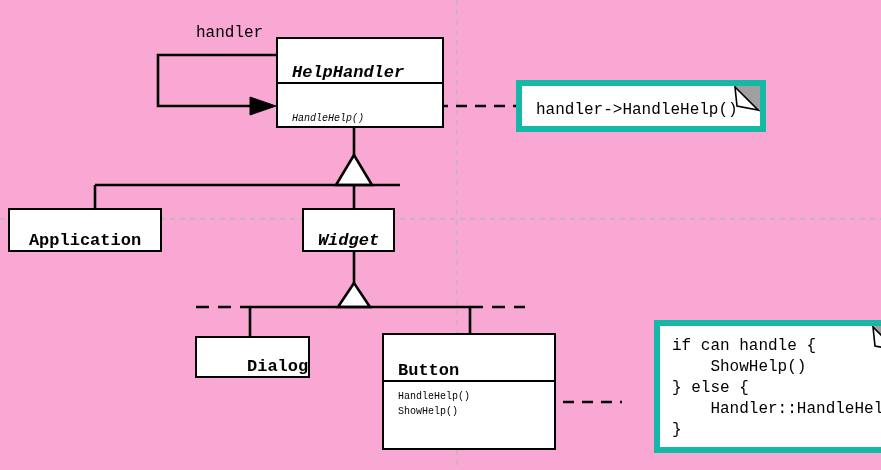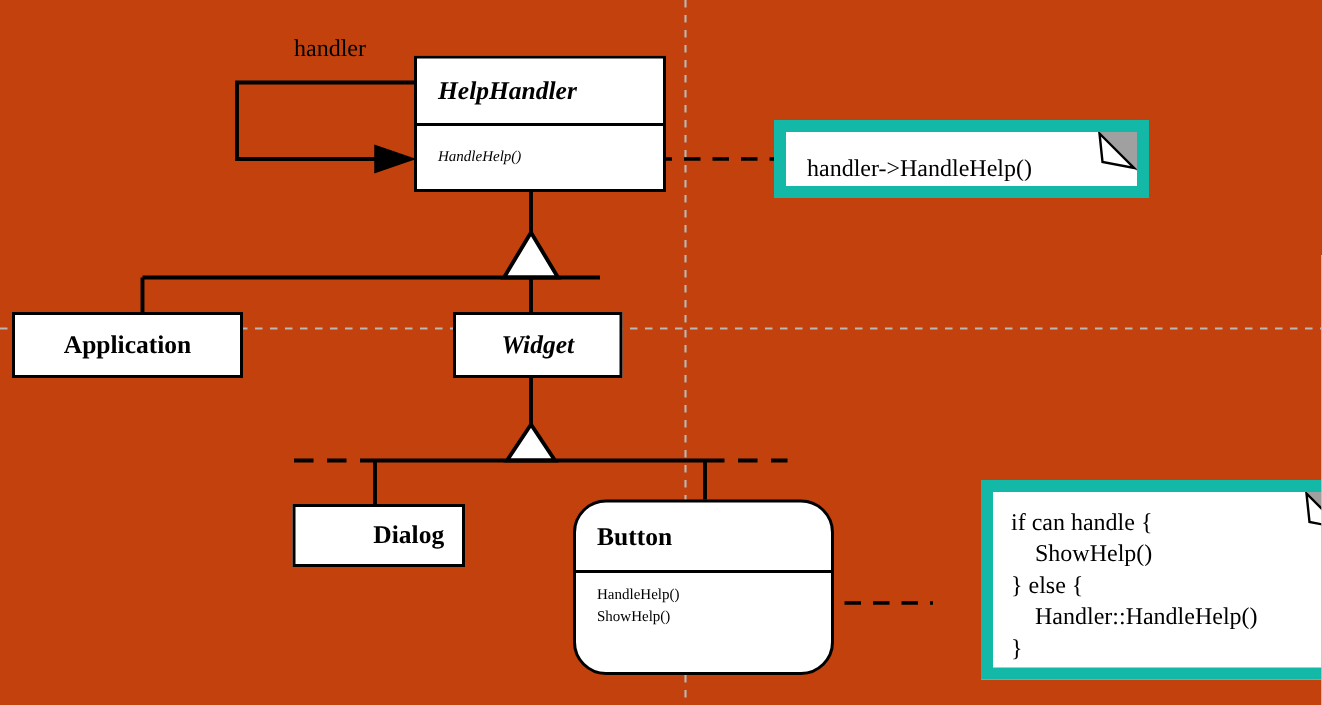--- a/index.html
+++ b/index.html
@@ -4,22 +4,22 @@
 <style>
   html, body {
     margin: 0;
     padding: 0;
     background: #ffffff;
   }
   #diagram {
     position: relative;
     width: 881px;
     height: 470px;
-    background: #c2410c;
-    font-family: Liberation Serif, serif;
+    background: #f9a8d4;
+    font-family: Liberation Mono, monospace;
     overflow: hidden;
   }
   #svg-layer {
     position: absolute;
     left: 0;
     top: 0;
     width: 881px;
     height: 470px;
   }
 
@@ -28,21 +28,21 @@
     position: absolute;
     box-sizing: border-box;
     background: #ffffff;
     border: 2px solid #000000;
     z-index: 5;
   }
   .cbox .compartment {
     box-sizing: border-box;
     display: flex;
     flex-direction: column;
-    justify-content: center;
+    justify-content: flex-end;
   }
   .cbox .compartment + .compartment {
     border-top: 2px solid #000000;
   }
   .cls-name {
     font-weight: bold;
     font-size: 17px;
     color: #000000;
     white-space: nowrap;
   }
@@ -54,21 +54,21 @@
     white-space: nowrap;
     line-height: 1.45;
   }
   .cls-op.abstract { font-style: italic; }
 
   
   .note {
     position: absolute;
     box-sizing: border-box;
     background: #ffffff;
-    border: 8px solid #14b8a6;
+    border: 6px solid #14b8a6;
     z-index: 5;
   }
   .note-text {
     position: relative;
     z-index: 2;
     font-size: 16px;
     color: #000000;
     white-space: pre;
     line-height: 1.32;
   }
@@ -153,33 +153,33 @@
       <div class="cls-op abstract">HandleHelp()</div>
     </div>
   </div>
 
   <div class="cbox" style="left:8px; top:208px; width:154px; height:44px;">
     <div class="compartment" style="height:40px; padding:0 10px;">
       <div class="cls-name centered">Application</div>
     </div>
   </div>
 
-  <div class="cbox" style="left:302px; top:208px; width:113px; height:44px;">
+  <div class="cbox" style="left:302px; top:208px; width:93px; height:44px;">
     <div class="compartment" style="height:40px; padding:0 10px;">
       <div class="cls-name abstract centered">Widget</div>
     </div>
   </div>
 
   <div class="cbox" style="left:195px; top:336px; width:115px; height:42px;">
     <div class="compartment" style="height:38px; padding:0 10px;margin-left:40px;">
       <div class="cls-name centered">Dialog</div>
     </div>
   </div>
 
-  <div class="cbox" style="left:382px; top:333px; width:174px; height:117px;border-radius:22px;">
+  <div class="cbox" style="left:382px; top:333px; width:174px; height:117px;">
     <div class="compartment" style="height:45px; padding:0 14px;">
       <div class="cls-name">Button</div>
     </div>
     <div class="compartment" style="height:68px; padding:8px 14px 0 14px; justify-content:flex-start;">
       <div class="cls-op">HandleHelp()</div>
       <div class="cls-op">ShowHelp()</div>
     </div>
   </div>
 
   <div class="note" style="left:516px; top:80px; width:250px; height:52px;">

